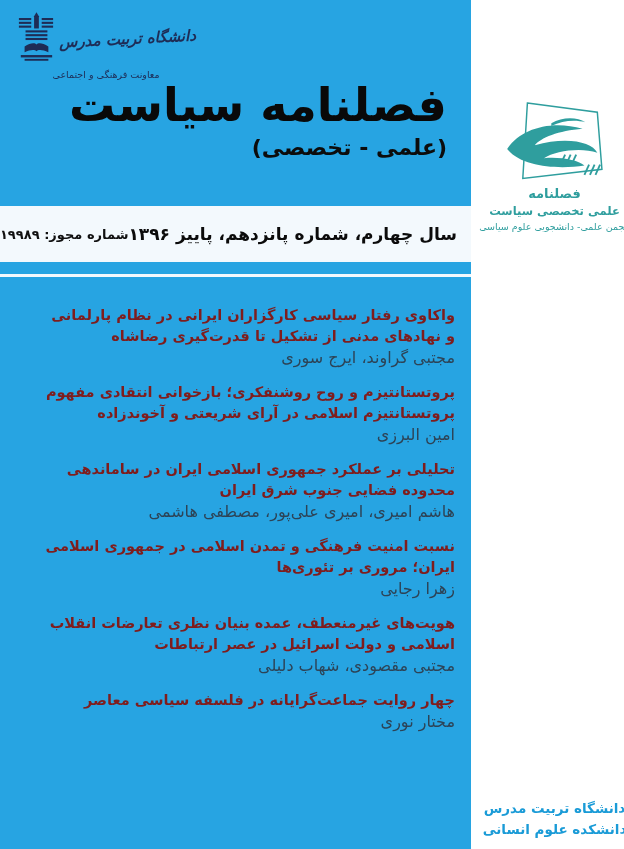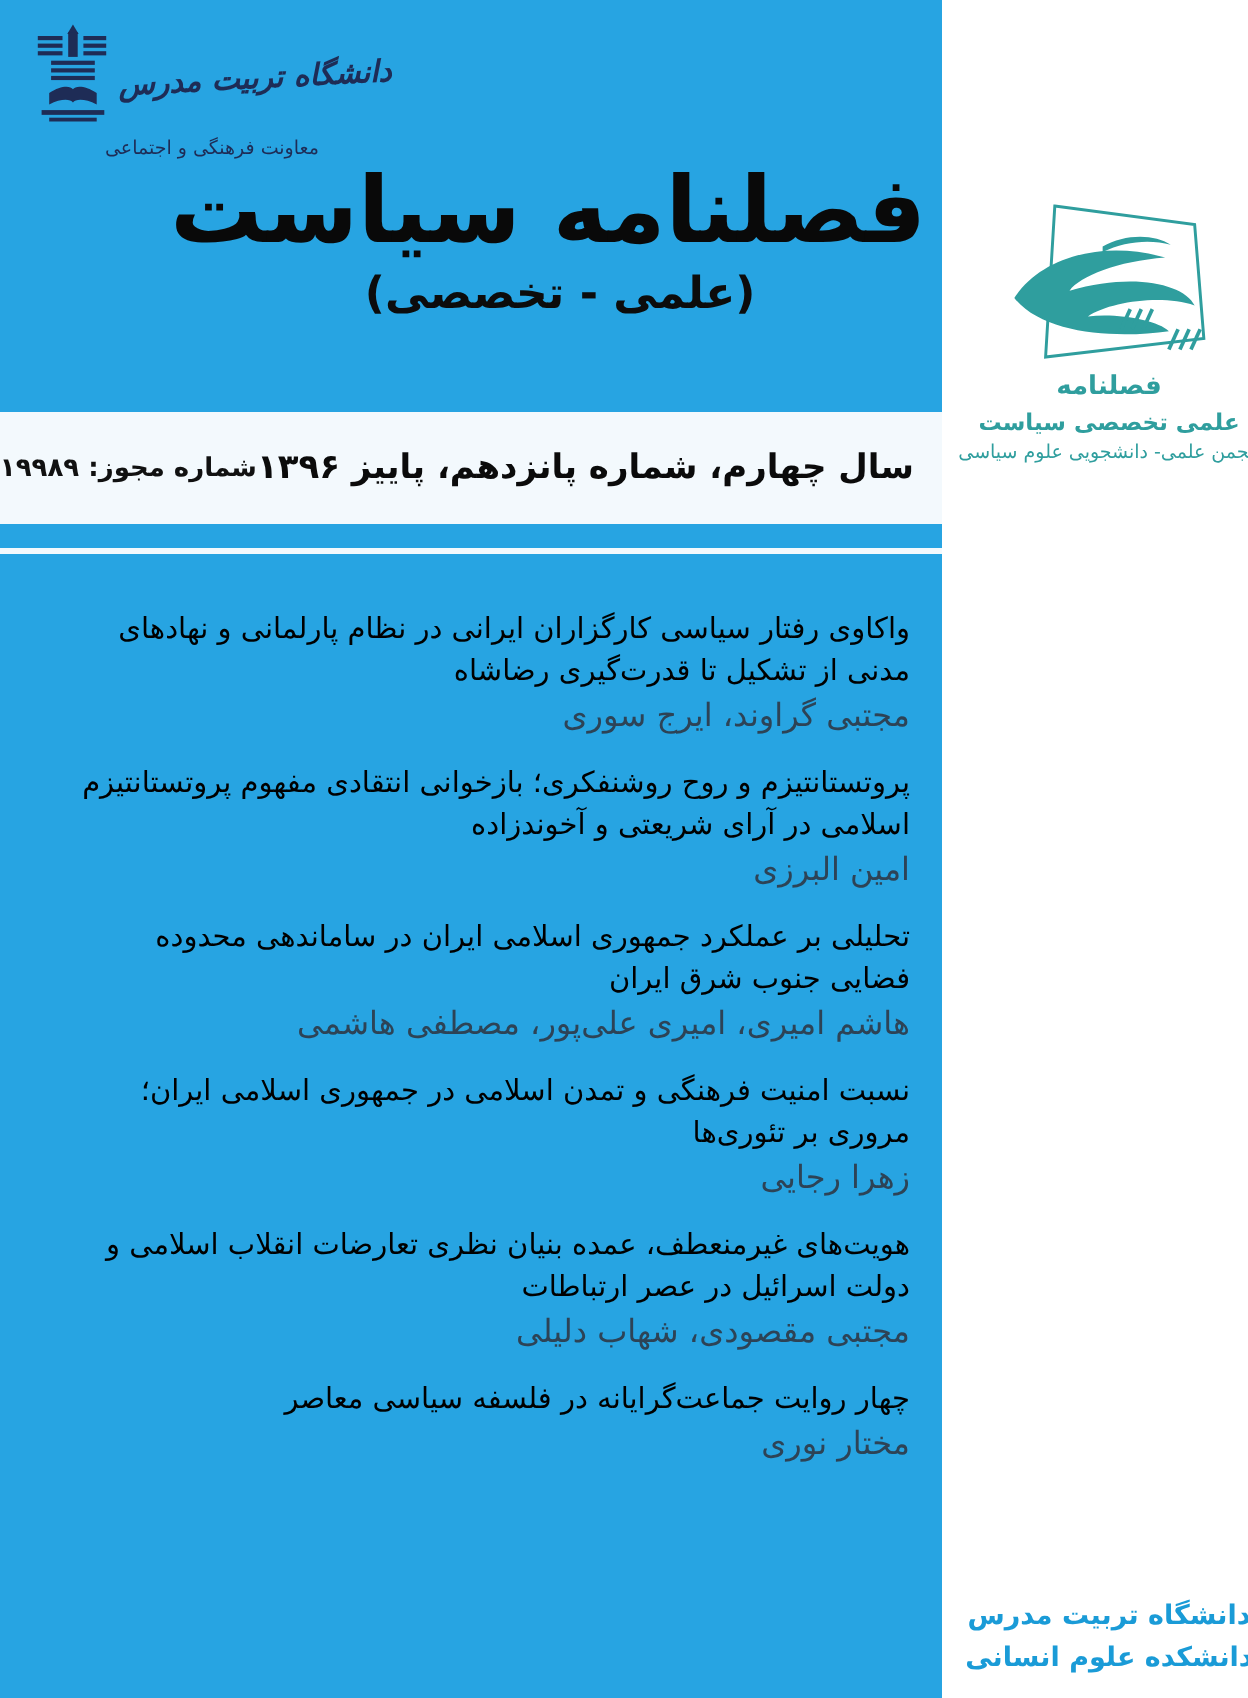--- a/index.html
+++ b/index.html
@@ -12,36 +12,36 @@
   .blue-main{position:absolute;left:0;top:0;width:471px;height:849px;background:#27a4e2;}
   
   .uni-logo{position:absolute;left:26px;top:12px;width:160px;text-align:center;color:#1e2c56;}
   .uni-logo-row{display:flex;align-items:center;justify-content:center;gap:4px;}
   .uni-logo-name{
     font-size:15px;font-weight:bold;font-style:italic;color:#1e2c56;
     transform:rotate(-3deg);white-space:nowrap;
   }
   .uni-logo-sub{font-size:9.5px;font-weight:normal;color:#1e2c56;margin-top:3px;letter-spacing:.5px;}
   
-  .cover-title-wrap{position:absolute;top:78px;right:8px;text-align:center;}
+  .cover-title-wrap{position:absolute;top:78px;right:24px;text-align:right;}
   .cover-title{font-size:46px;font-weight:bold;color:#090909;line-height:1.2;white-space:nowrap;}
   .cover-sub{font-size:22px;font-weight:bold;color:#0c0c0c;margin-top:2px;margin-left:12px;}
   
   .band{
     position:absolute;left:0;top:206px;width:471px;height:56px;background:#f3f9fd;
     display:flex;align-items:center;justify-content:space-between;
     padding:0 14px 0 32px;box-sizing:border-box;
   }
   .band-issue{font-size:17px;font-weight:bold;color:#0b0b0b;white-space:nowrap;}
   .band-license{font-size:13px;font-weight:bold;color:#111;white-space:nowrap;padding-left:34px;}
   .white-rule{position:absolute;left:0;top:274px;width:471px;height:3px;background:#f3f9fd;}
   
   .articles{position:absolute;top:305px;right:16px;width:416px;}
   .article{margin-bottom:15px;}
-  .article-title{font-size:14.5px;font-weight:normal;color:#000000;line-height:21px;}
+  .article-title{font-size:14.5px;font-weight:bold;color:#7f1d1d;line-height:21px;}
   .article-authors{font-size:16px;color:#2d4356;line-height:18px;margin-top:2px;}
   
   .white-col{position:absolute;left:471px;top:12px;width:167px;height:849px;background:#ffffff;}
   .badge{position:absolute;top:80px;left:0;width:100%;text-align:center;color:#2f9e9e;}
   .badge svg{display:block;margin:0 auto;}
   .badge-line1{font-size:13px;font-weight:bold;margin-top:2px;}
   .badge-line2{font-size:11.5px;font-weight:bold;margin-top:3px;}
   .badge-line3{font-size:9.5px;margin-top:3px;}
   .footer-box{position:absolute;top:786px;left:0;width:100%;text-align:center;}
   .footer-line{font-size:13.5px;font-weight:bold;color:#1a9bd7;line-height:21px;}

